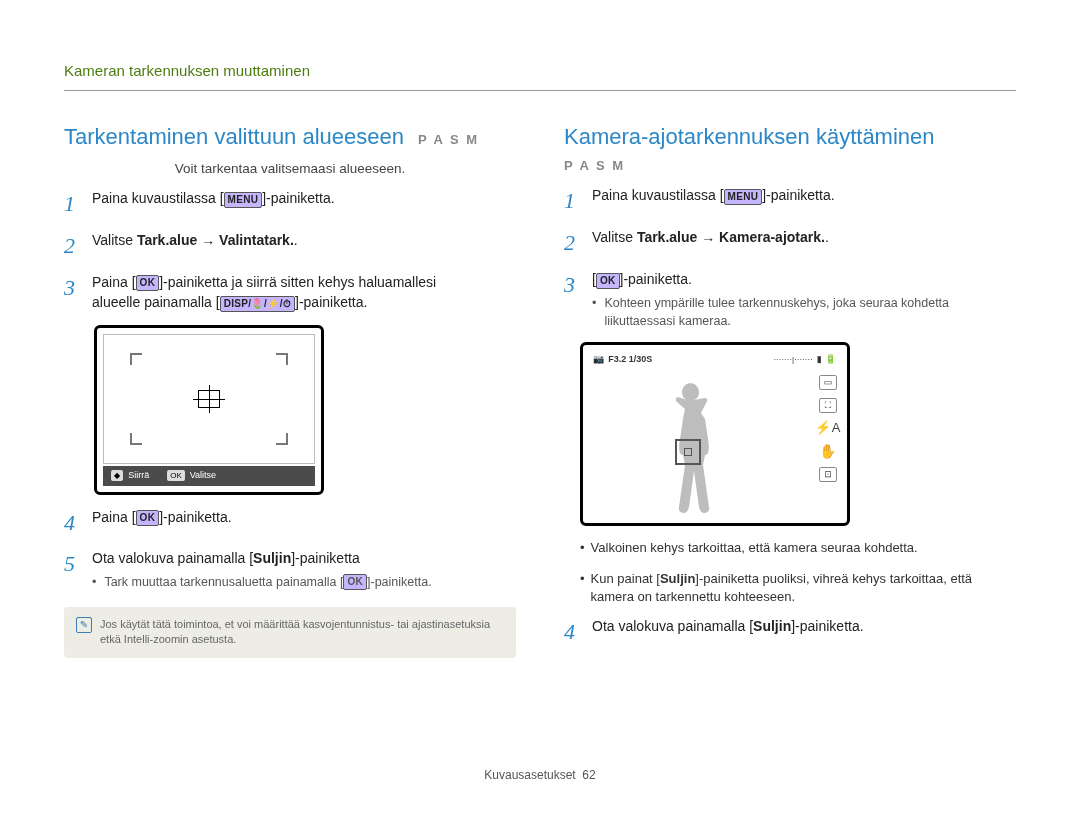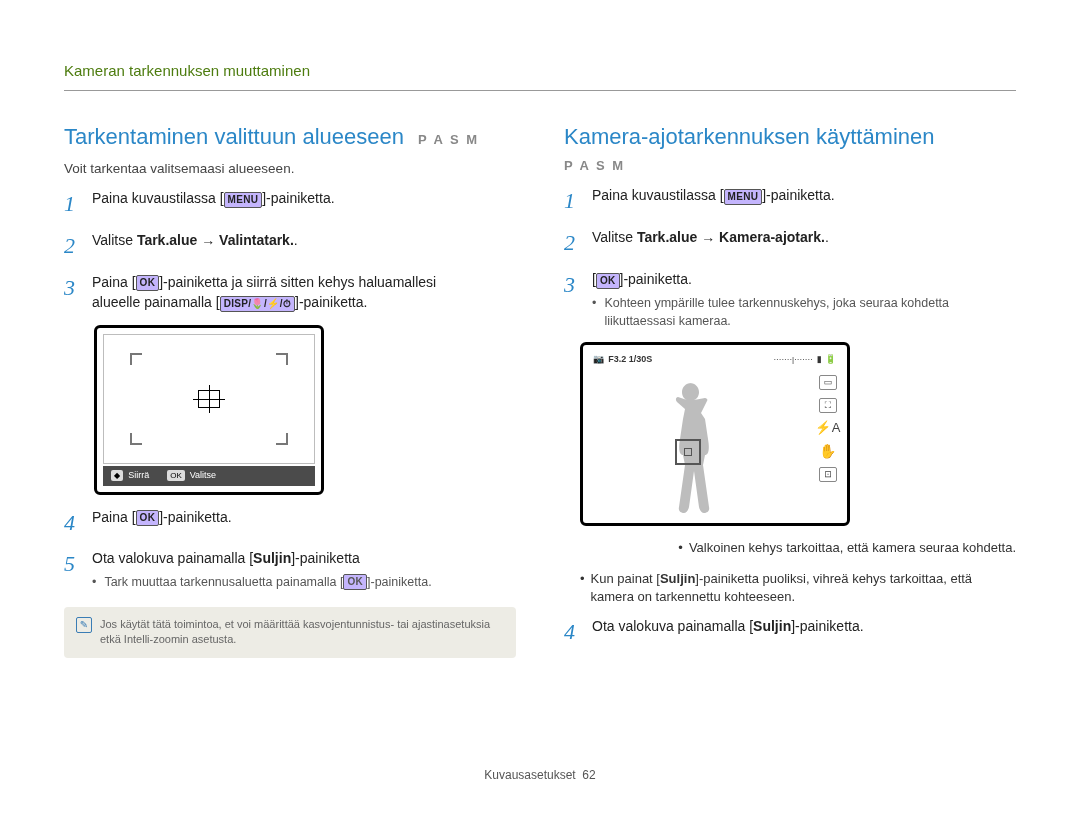--- a/index.html
+++ b/index.html
@@ -12,21 +12,21 @@
     padding: 60px 64px 40px 64px;
     font-size: 14px;
     line-height: 1.45;
   }
   .breadcrumb { color: #4d7c0f; font-size: 15px; margin-bottom: 8px; }
   .hr { border-top: 1px solid #999; margin-bottom: 30px; }
   .columns { display: flex; gap: 48px; }
   .col { flex: 1; min-width: 0; }
   h1 { font-size: 22px; font-weight: 400; color: #2b87c7; display:inline-block; margin-right:10px;}
   .modes { color:#888; font-size:13px; letter-spacing:2px; font-weight:600;}
-  .intro { color:#444; font-size:13.5px; margin-top:6px; }
+  .intro { color:#444; font-size:13.5px; margin-top:6px;text-align:center; }
   .steps { margin-top:8px; }
   .step { display:flex; gap:10px; margin-top:10px; align-items:flex-start;}
   .step-num { font-size:22px; color:#2b87c7; font-style:italic; min-width:18px; font-family:Georgia,serif;}
   .step-body { flex:1; font-size:14px; color:#222;}
   .step-body .sub { font-size:12.5px; color:#555; margin-top:4px; display:flex; gap:6px;}
   .dot::before { content:"•"; margin-right:2px;}
   .icon-box {
     display:inline-block; border:1px solid #555; border-radius:2px;
     font-size:10px; padding:0 3px; font-weight:700; letter-spacing:0.3px;
     vertical-align:middle; line-height:14px; background:#c4b5fd;
@@ -92,21 +92,21 @@
   .kid svg{width:100%;height:100%;}
   .track-box{
     position:absolute;left:92px;top:94px;width:26px;height:26px;
     border:2px solid #555;
   }
   .track-box::after{
     content:"";position:absolute;inset:7px;border:1px solid #555;
   }
 
   .bullets { margin:8px 0 0 16px; font-size:13px; color:#333; }
-  .bullets li{ list-style:none; display:flex; gap:6px; margin-top:13px; line-height:1.4;justify-content:flex-end;}
+  .bullets li{ list-style:none; display:flex; gap:6px; margin-top:13px; line-height:1.4;}
   .bullets li::before{content:"•";}
 
   .footer{ position:absolute; left:0; right:0; bottom:31px; text-align:center; font-size:12px; color:#555;}
 </style>
 </head>
 <body>
 
 <div class="breadcrumb">Kameran tarkennuksen muuttaminen</div>
 <div class="hr"></div>
 

